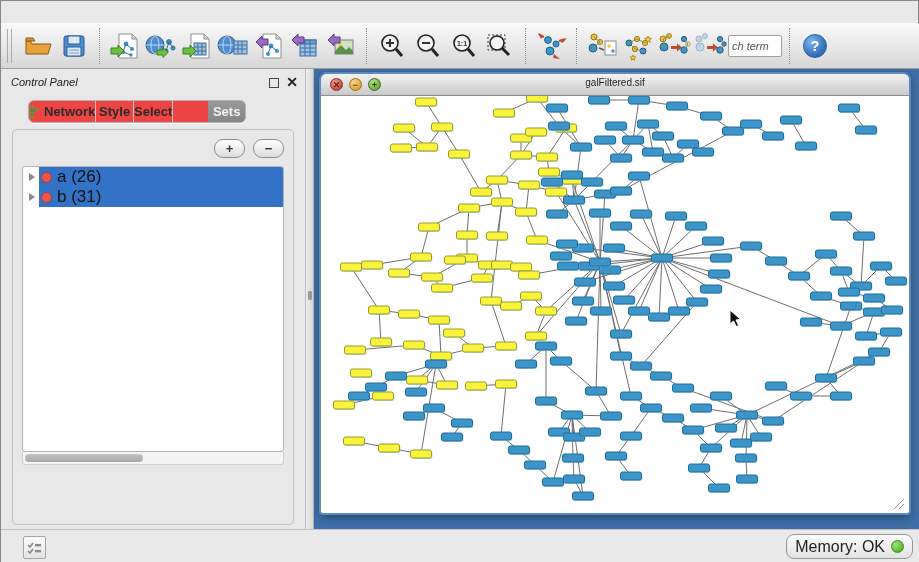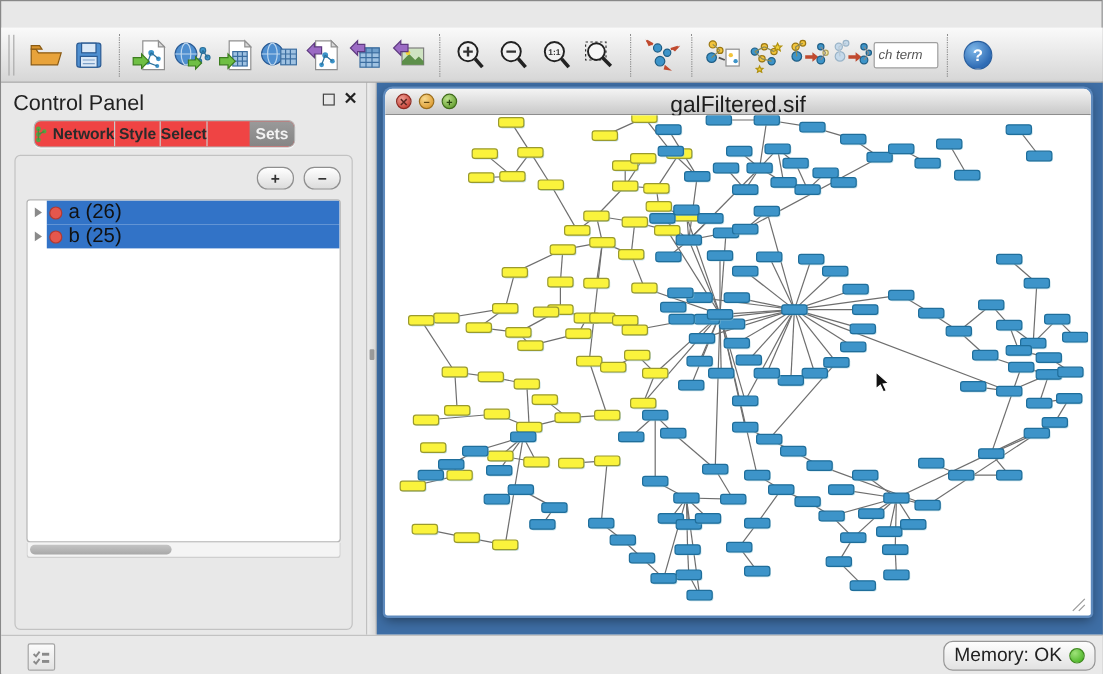--- a/index.html
+++ b/index.html
@@ -27,21 +27,21 @@
   .search-box { width:54px; height:22px; border:1px solid #9f9f9f; border-radius:2px;
     font-style:italic; font-size:11px; color:#555; padding:0 3px; background:#fff; flex:0 0 auto; }
   .help-btn { width:24px; height:24px; border-radius:50%; border:1px solid #2a5f9e;
     background:radial-gradient(circle at 35% 30%, #7db6e8, #2f6cb5 70%);
     color:#fff; font-weight:bold; font-size:14px; display:flex; align-items:center; justify-content:center;
     margin-left:6px; cursor:pointer; flex:0 0 auto; }
 
   
   .control-panel { position:absolute; left:0; top:68px; width:304px; height:460px; background:#e8e8e8; }
   .cp-header { position:absolute; left:0; top:0; width:100%; height:28px; }
-  .cp-title { position:absolute; left:10px; top:7px; font-size:18px; color:#222; }
+  .cp-title { position:absolute; left:10px; top:7px; font-size:11px; color:#222;font-style:italic; }
   .cp-float { position:absolute; right:26px; top:9px; width:10px; height:10px; border:1.5px solid #444; cursor:pointer; }
   .cp-close { position:absolute; right:7px; top:5px; font-size:14px; font-weight:bold; color:#222; cursor:pointer; }
 
   .tabbar { position:absolute; left:27px; top:31px; width:218px; height:23px;
     background:#ef4444; border:1px solid #b4b4b4; border-radius:6px; display:flex; overflow:hidden;
     box-shadow:0 1px 0 rgba(255,255,255,.7); }
   .tab { flex:1; display:flex; align-items:center; justify-content:center; gap:5px;
     font-size:13px; font-weight:600; color:#2b2b2b; cursor:pointer; border-right:1px solid #c9c9c9; }
   .tab:last-child { border-right:none;margin-left:35px; }
   .tab.selected { background:linear-gradient(#9a9a9a,#858585); color:#f2f2f2; }
@@ -86,21 +86,21 @@
     border-radius:6px 6px 2px 2px; box-shadow:0 0 0 2px #5e8abd, 0 3px 10px rgba(0,0,0,.45);
     background:#fff; }
   .frame-titlebar { height:22px; background:linear-gradient(#f4f4f4,#c9c9c9);
     border-bottom:1px solid #8d8d8d; border-radius:6px 6px 0 0; position:relative; }
   .ftl { position:absolute; top:4px; width:13px; height:13px; border-radius:50%;
     display:flex; align-items:center; justify-content:center; font-size:9px; font-weight:bold; color:#5a2620;
     cursor:pointer; }
   .ftl.close { left:9px;  background:radial-gradient(circle at 35% 30%, #ef9d94, #c9483c 75%); border:1px solid #8e2a22; }
   .ftl.min   { left:28px; background:radial-gradient(circle at 35% 30%, #f7d98f, #dfa039 75%); border:1px solid #9a6d1d; color:#5f4510; }
   .ftl.max   { left:47px; background:radial-gradient(circle at 35% 30%, #bbe08a, #6da53a 75%); border:1px solid #3f6b1a; color:#27430e; }
-  .frame-title { position:absolute; left:0; right:0; top:3px; text-align:center; font-size:19px; color:#1d1d1d; }
+  .frame-title { position:absolute; left:0; right:0; top:3px; text-align:center; font-size:10px; color:#1d1d1d; }
   .canvas { position:relative; width:586px; height:416px; background:#fff; overflow:hidden;
     border-radius:0 0 2px 2px; }
   .grip { position:absolute; right:2px; bottom:2px; }
 
   
   .statusbar { position:absolute; left:0; top:528px; width:919px; height:34px;
     background:#e9e9e9; border-top:1px solid #c2c2c2; }
   .task-btn { position:absolute; left:22px; top:6px; width:23px; height:23px;
     border:1px solid #a5a5a5; background:linear-gradient(#fbfbfb,#e3e3e3); border-radius:2px;
     display:flex; align-items:center; justify-content:center; cursor:pointer; }
@@ -377,21 +377,21 @@
         <div class="set-row">
           <div class="sel-bg"></div>
           <span class="expander"></span>
           <span class="set-dot"></span>
           <span class="set-label">a (26)</span>
         </div>
         <div class="set-row">
           <div class="sel-bg"></div>
           <span class="expander"></span>
           <span class="set-dot"></span>
-          <span class="set-label">b (25)</span>
+          <span class="set-label">b (31)</span>
         </div>
       </div>
       <div class="hscroll">
         <div class="hthumb"></div>
       </div>
     </div>
 
     <div class="cp-buttons">
       <button class="cpb split">
         <svg width="22" height="20" viewBox="0 0 22 20">

